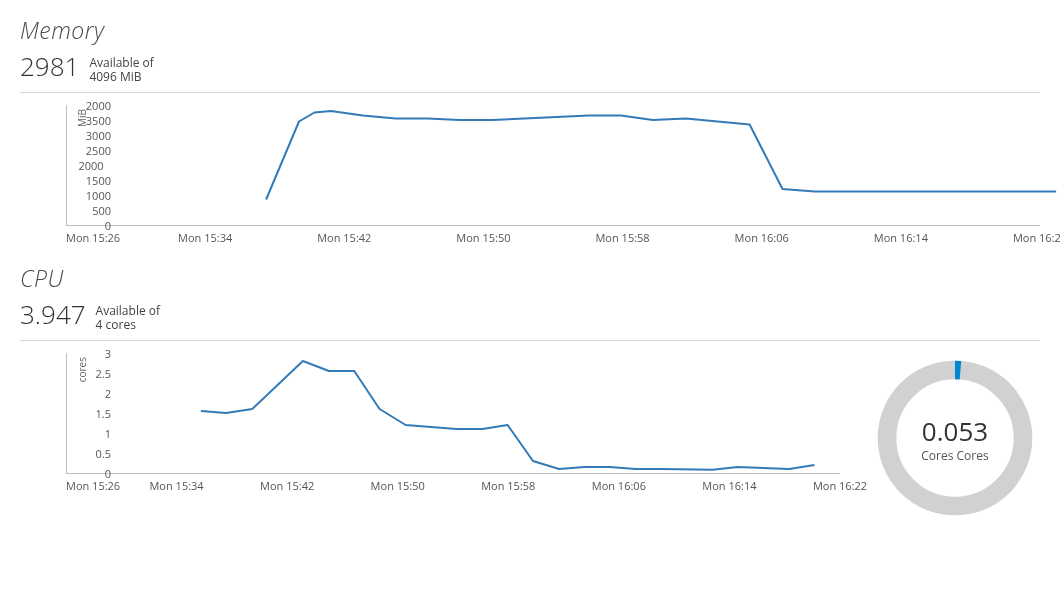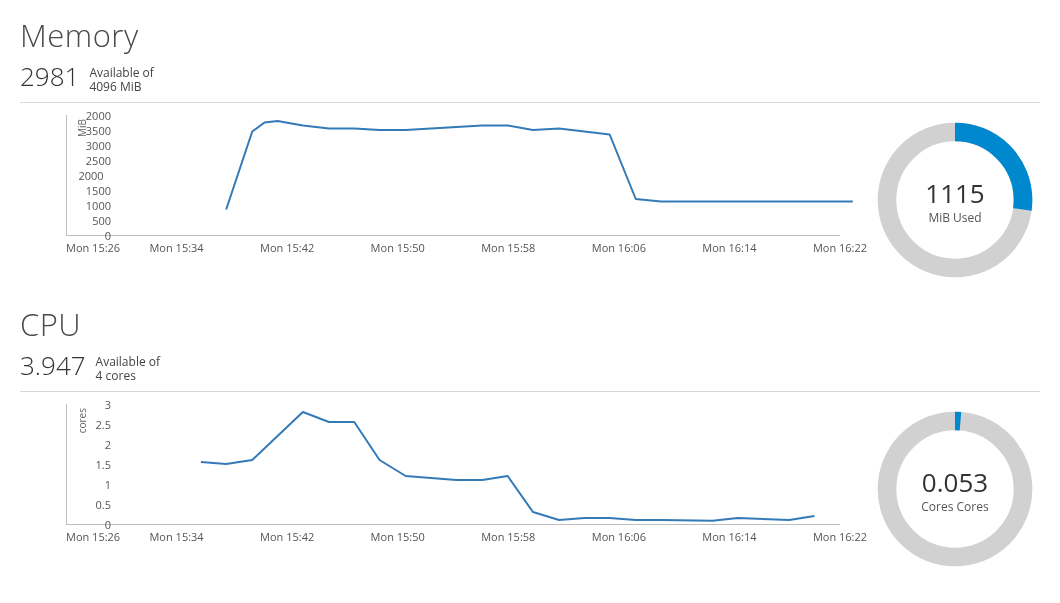--- a/index.html
+++ b/index.html
@@ -11,24 +11,25 @@
   }
   .page {
     width: 1060px;
     height: 603px;
     box-sizing: border-box;
     padding: 14px 20px 0 20px;
   }
   .section + .section { margin-top: 18px; }
 
   .sec-title {
-    font-size: 31px;
+    font-size: 23px;
     font-weight: 300;
     color: #4a4a4a;
     letter-spacing: .5px;
+    font-style: italic;
   }
   .sec-sub {
     display: flex;
     align-items: flex-end;
     gap: 10px;
     margin-top: 2px;
   }
   .sec-big {
     font-size: 26px;
     font-weight: 300;
@@ -184,30 +185,20 @@
             <span class="x-tick" style="left: calc(0%); transform: translateX(0px);">Mon 15:26</span>
             <span class="x-tick" style="left: calc(14.2857%);">Mon 15:34</span>
             <span class="x-tick" style="left: calc(28.5714%);">Mon 15:42</span>
             <span class="x-tick" style="left: calc(42.8571%);">Mon 15:50</span>
             <span class="x-tick" style="left: calc(57.1429%);">Mon 15:58</span>
             <span class="x-tick" style="left: calc(71.4286%);">Mon 16:06</span>
             <span class="x-tick" style="left: calc(85.7143%);">Mon 16:14</span>
             <span class="x-tick" style="left: calc(100%);">Mon 16:22</span>
           </div>
       </div>
-      <div class="donut-wrap">
-        <svg viewBox="0 0 100 100">
-          <circle class="donut-track" cx="50" cy="50" r="40"></circle>
-          <circle id="arc-mem" class="donut-val" cx="50" cy="50" r="40" transform="rotate(-90 50 50)" stroke-dasharray="68.36 251.33"></circle>
-        </svg>
-        <div class="donut-center">
-          <div class="donut-big">1115</div>
-          <div class="donut-small">MiB Used</div>
-        </div>
-      </div>
     </div>
   </div>
 
   <div class="section">
     <div class="sec-title">CPU</div>
     <div class="sec-sub">
       <div class="sec-big">3.947</div>
       <div class="sec-small">
         <div>Available of</div>
         <div>4 cores</div>

